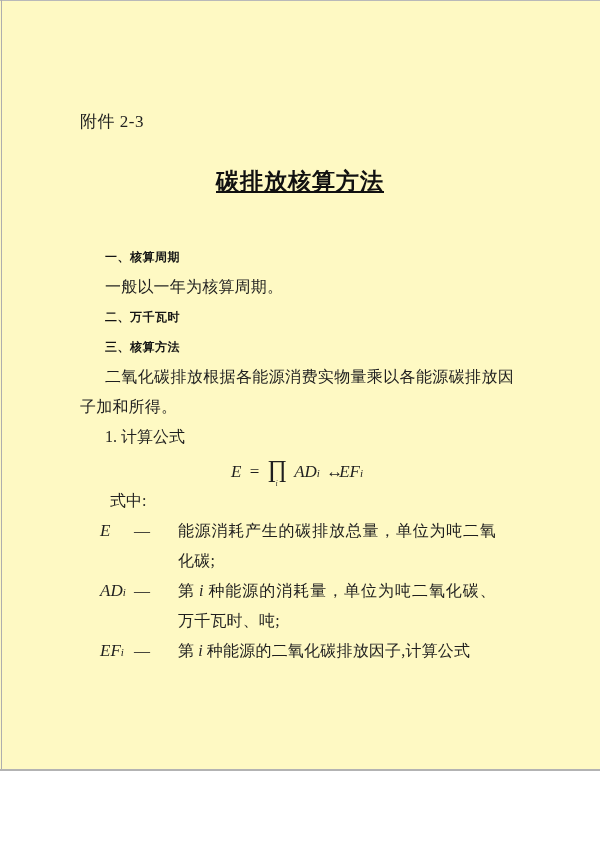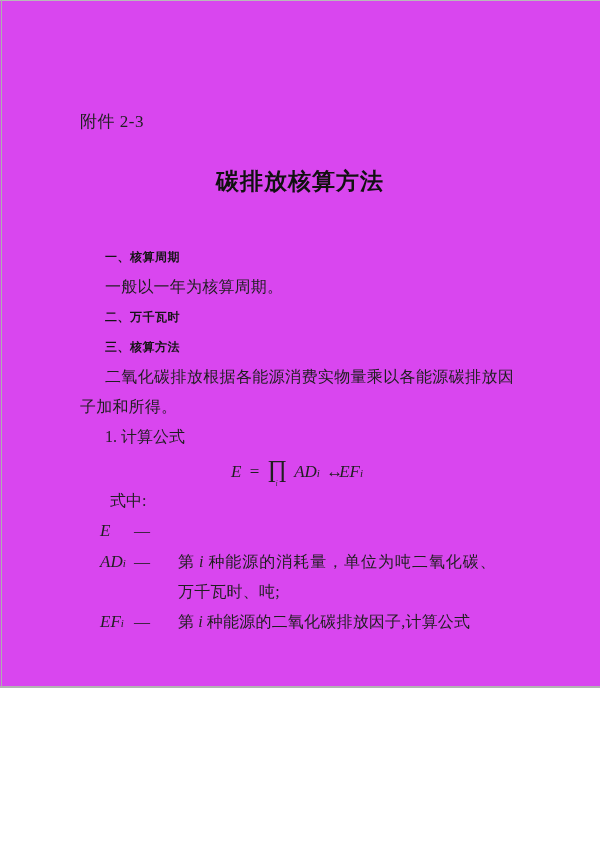--- a/index.html
+++ b/index.html
@@ -1,19 +1,19 @@
 <!DOCTYPE html>
 <html><head>
 <meta charset="utf-8">
 <style>
   html,body{margin:0;padding:0;background:#ffffff;}
   .page{
     position:relative;
-    width:600px;height:688px;
-    background:#d946ef;
+    width:600px;height:771px;
+    background:#fef9c3;
     overflow:hidden;
     font-family:"Liberation Serif","DejaVu Serif",serif;
     color:#1f1f1f;
   }
   
   .edge-top{position:absolute;top:0;left:0;right:0;height:1px;background:#b9b9b9;}
   .edge-left{position:absolute;top:0;left:1px;bottom:0;width:1px;background:#aeaeae;}
   .edge-bottom{position:absolute;bottom:0;left:0;right:0;height:2px;background:#b3b3b3;}
 
   .attachment-label{
@@ -22,20 +22,21 @@
     letter-spacing:0.5px;
   }
   .doc-title{
     margin:30px 0 0 0;
     text-align:center;
     font-family:"Liberation Sans","DejaVu Sans",sans-serif;
     font-weight:700;
     font-size:23px;line-height:34px;
     color:#111;
     letter-spacing:1px;
+    text-decoration:underline;
   }
   .content{
     margin:44px 86px 0 80px;
     font-size:16px;line-height:30px;
   }
   .sec-heading{
     margin:0;padding-left:25px;
     font-family:"Liberation Sans","DejaVu Sans",sans-serif;
     font-weight:700;
     font-size:12px;line-height:30px;
@@ -116,20 +117,21 @@
       <span class="prod-wrap"><span>∏</span><span class="prod-sub">i</span></span>
       <span class="f-var">AD</span><span class="f-sub">i</span>
       <span class="f-arrow">↔</span><span class="f-var">EF</span><span class="f-sub">i</span>
     </div>
 
     <p class="where-label">式中:</p>
 
     <div class="def-row">
       <span class="def-term"><span>E</span><span class="f-sub"></span></span>
       <span class="def-dash">—</span>
+      <span class="def-desc"><span class="desc-pre"></span><span class="desc-var"></span><span class="desc-post">能源消耗产生的碳排放总量，单位为吨二氧化碳;</span></span>
     </div>
 
     <div class="def-row">
       <span class="def-term"><span>AD</span><span class="f-sub">i</span></span>
       <span class="def-dash">—</span>
       <span class="def-desc"><span class="desc-pre">第</span><span class="desc-var">i</span><span class="desc-post">种能源的消耗量，单位为吨二氧化碳、万千瓦时、吨;</span></span>
     </div>
 
     <div class="def-row">
       <span class="def-term"><span>EF</span><span class="f-sub">i</span></span>

